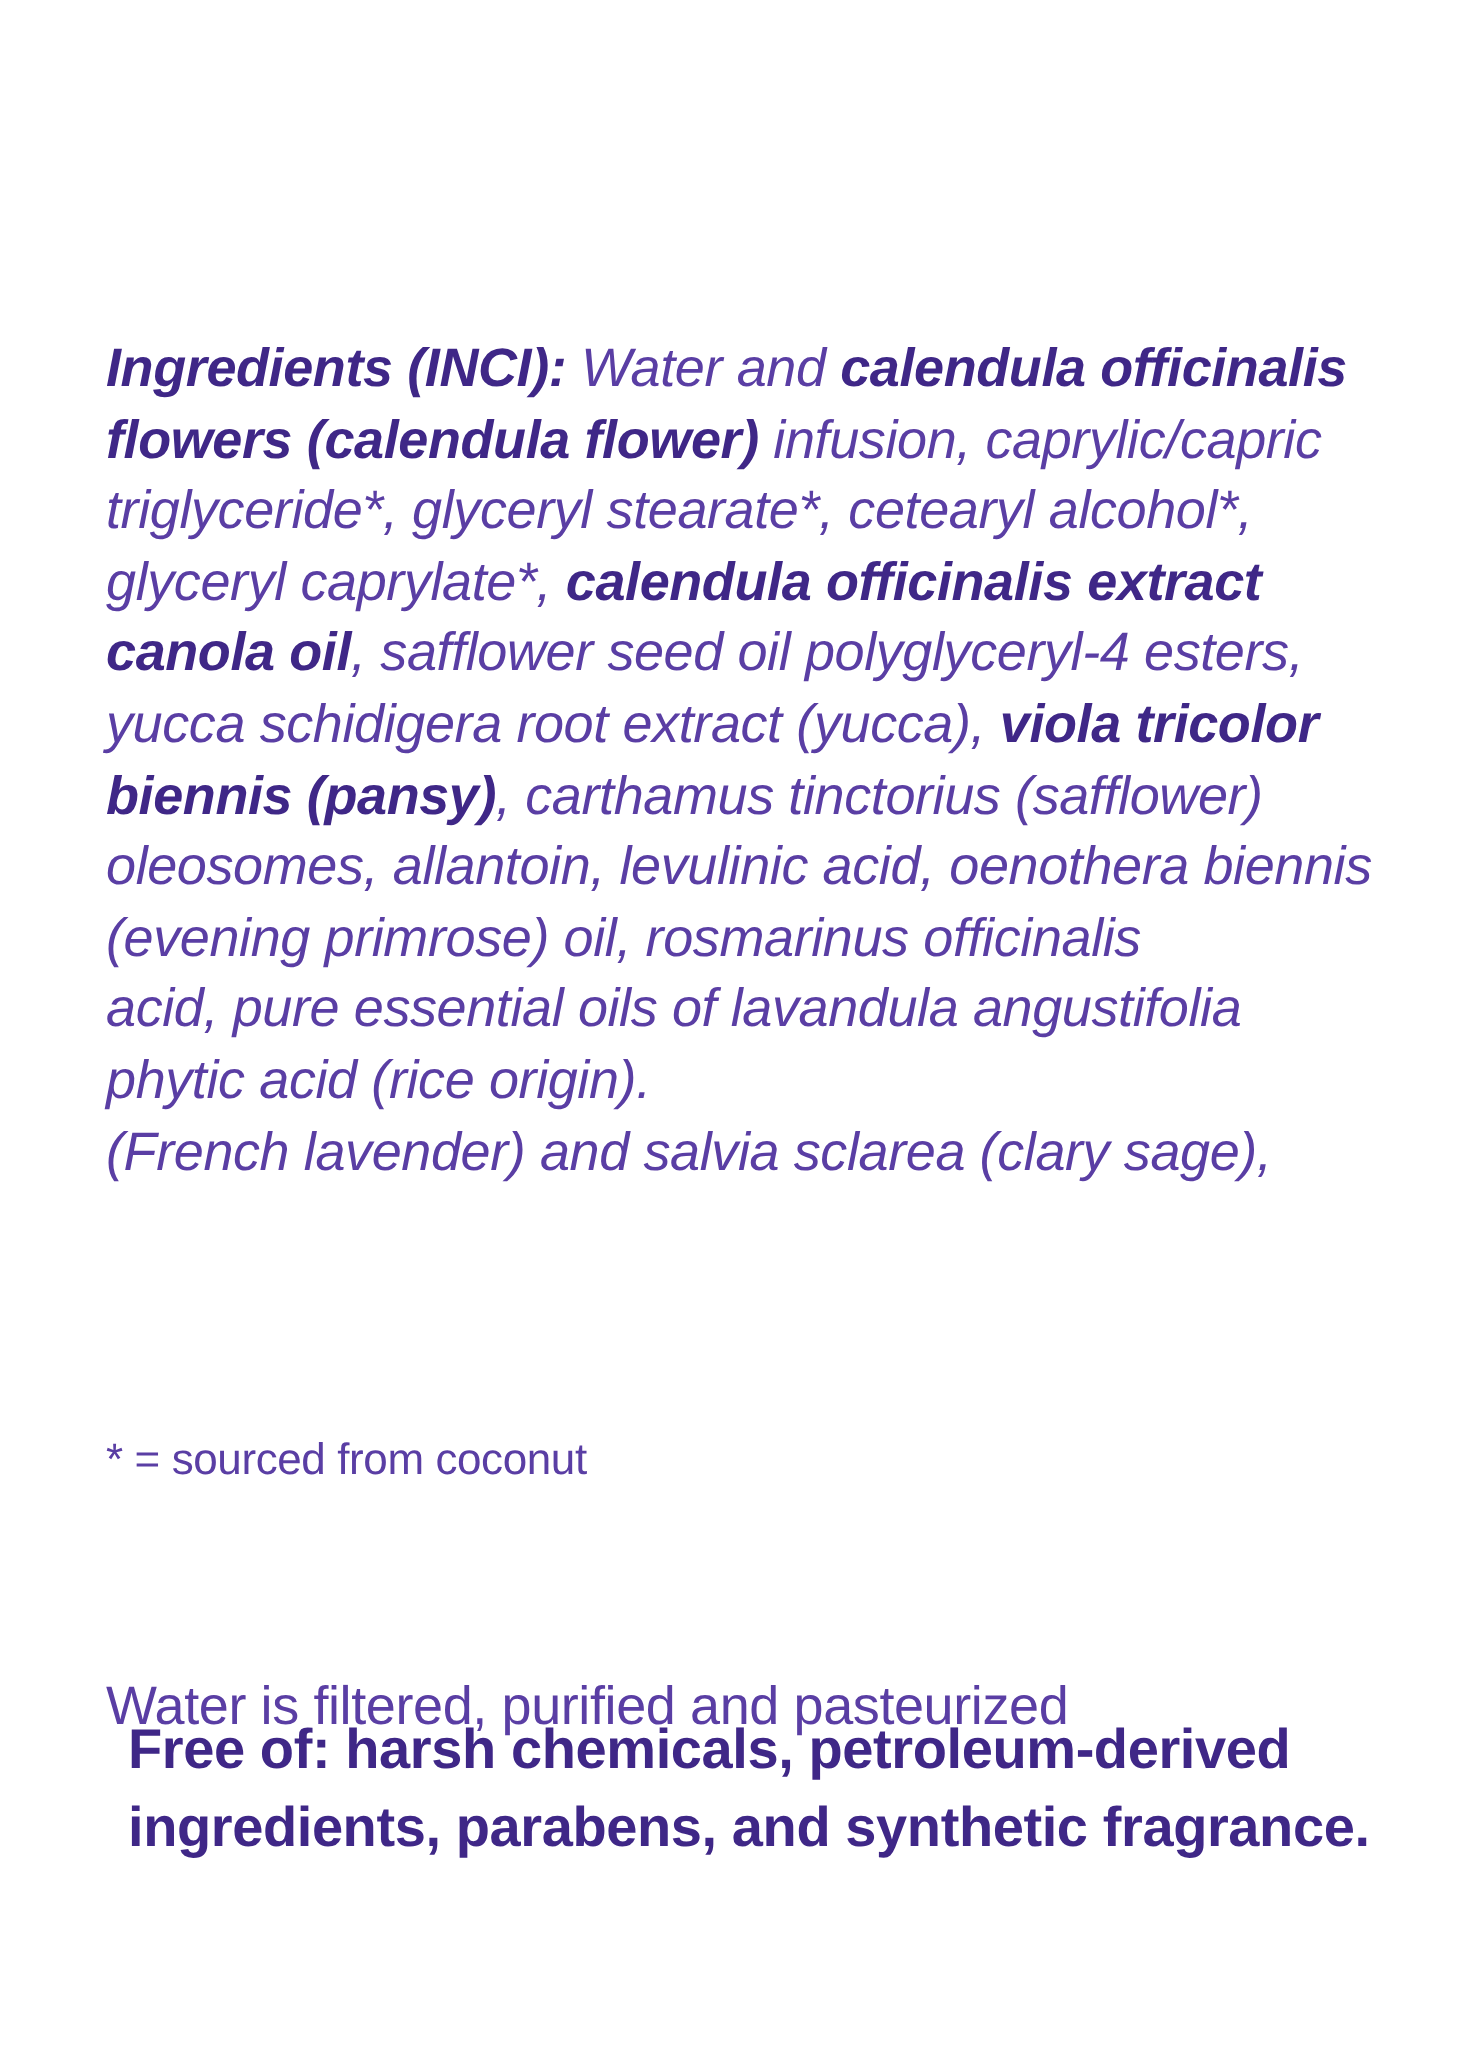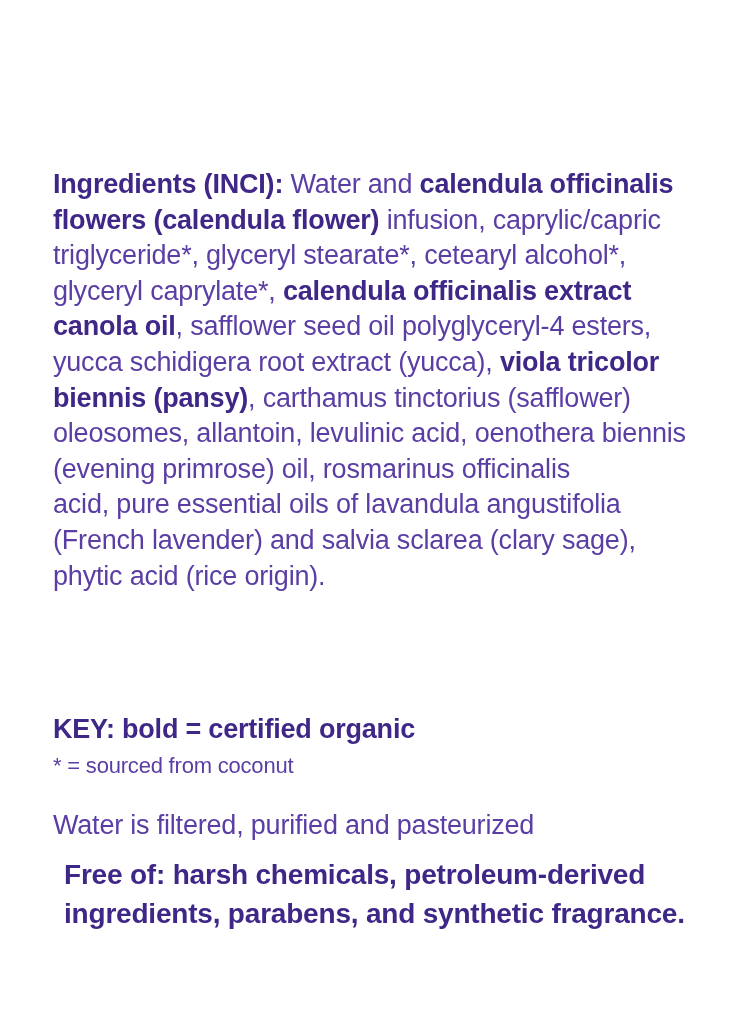--- a/index.html
+++ b/index.html
@@ -29,20 +29,21 @@
     left:53px;
     top:167px;
     width:660px;
   }
   .ing-line{
     font-size:27px;
     line-height:35.6px;
     letter-spacing:-0.2px;
     color:var(--reg);
     white-space:pre;
+    font-style:italic;
   }
   .seg{ font-weight:400; }
   .seg.bold{
     font-weight:700;
     color:var(--bold);
   }
   .key-block{
     position:absolute;
     left:53px;
     top:712px;
@@ -59,21 +60,21 @@
     font-size:22px;
     line-height:35.5px;
     font-weight:400;
     color:var(--reg);
     letter-spacing:-0.2px;
     white-space:pre;
   }
   .water-note{
     position:absolute;
     left:53px;
-    top:808px;
+    top:836px;
     font-size:27px;
     line-height:35.5px;
     font-weight:400;
     color:var(--reg);
     letter-spacing:-0.2px;
     white-space:pre;
   }
   .free-of{
     position:absolute;
     left:44px;
@@ -98,26 +99,25 @@
       <div class="ing-line"><span class="seg bold">Ingredients (INCI): </span><span class="seg">Water and </span><span class="seg bold">calendula officinalis</span></div>
       <div class="ing-line"><span class="seg bold">flowers (calendula flower) </span><span class="seg">infusion, caprylic/capric</span></div>
       <div class="ing-line"><span class="seg">triglyceride*, glyceryl stearate*, cetearyl alcohol*,</span></div>
       <div class="ing-line"><span class="seg">glyceryl caprylate*, </span><span class="seg bold">calendula officinalis extract</span></div>
       <div class="ing-line"><span class="seg bold">canola oil</span><span class="seg">, safflower seed oil polyglyceryl-4 esters,</span></div>
       <div class="ing-line"><span class="seg">yucca schidigera root extract (yucca), </span><span class="seg bold">viola tricolor</span></div>
       <div class="ing-line"><span class="seg bold">biennis (pansy)</span><span class="seg">, carthamus tinctorius (safflower)</span></div>
       <div class="ing-line"><span class="seg">oleosomes, allantoin, levulinic acid, oenothera biennis</span></div>
       <div class="ing-line"><span class="seg">(evening primrose) oil, rosmarinus officinalis</span></div>
       <div class="ing-line"><span class="seg">acid, pure essential oils of lavandula angustifolia</span></div>
+      <div class="ing-line"><span class="seg">phytic acid (rice origin).</span></div>
       <div class="ing-line"><span class="seg">(French lavender) and salvia sclarea (clary sage),</span></div>
-      <div class="ing-line"><span class="seg">phytic acid (rice origin).</span></div>
     </div>
 
   <div class="key-block">
-    <div class="key-bold-line">KEY: bold = certified organic</div>
     <div class="key-star-line">* = sourced from coconut</div>
   </div>
 
   <div class="water-note">Water is filtered, purified and pasteurized</div>
 
   <div class="free-of">
       <div class="free-of-line">Free of: harsh chemicals, petroleum-derived</div>
       <div class="free-of-line">ingredients, parabens, and synthetic fragrance.</div>
     </div>
 

